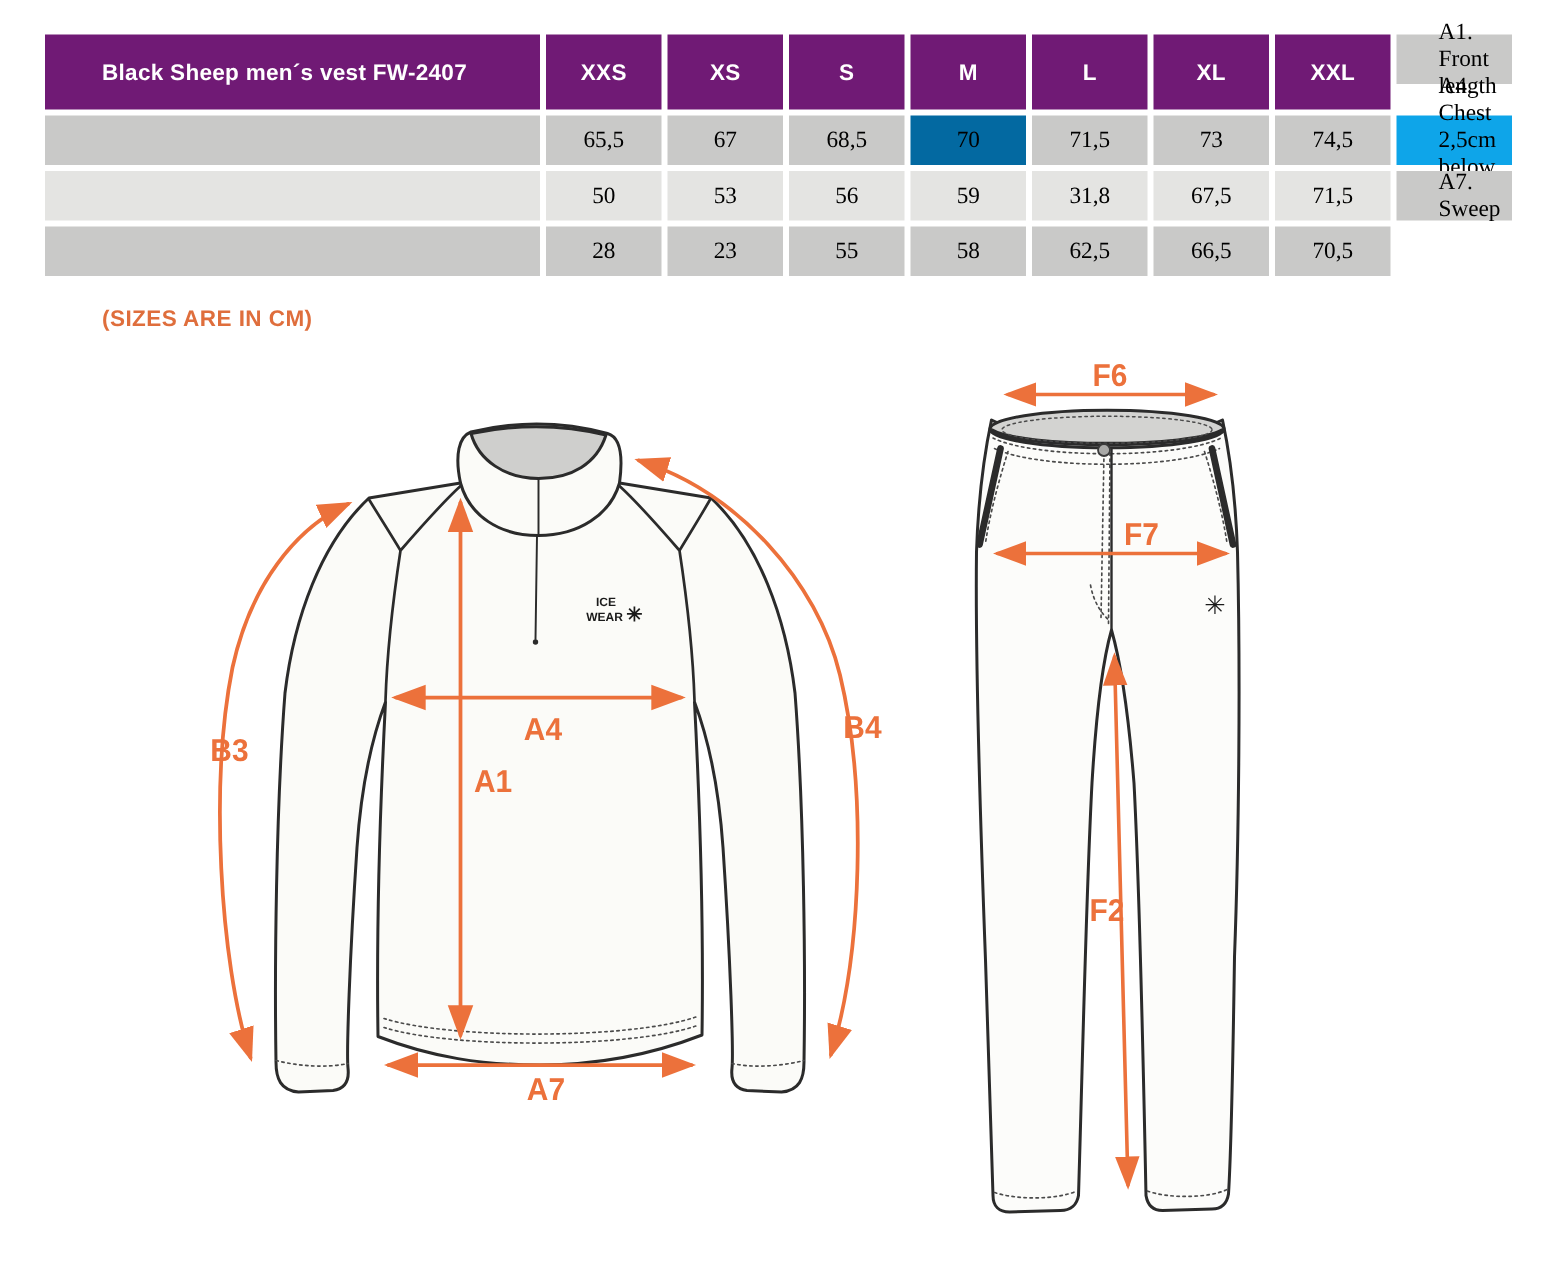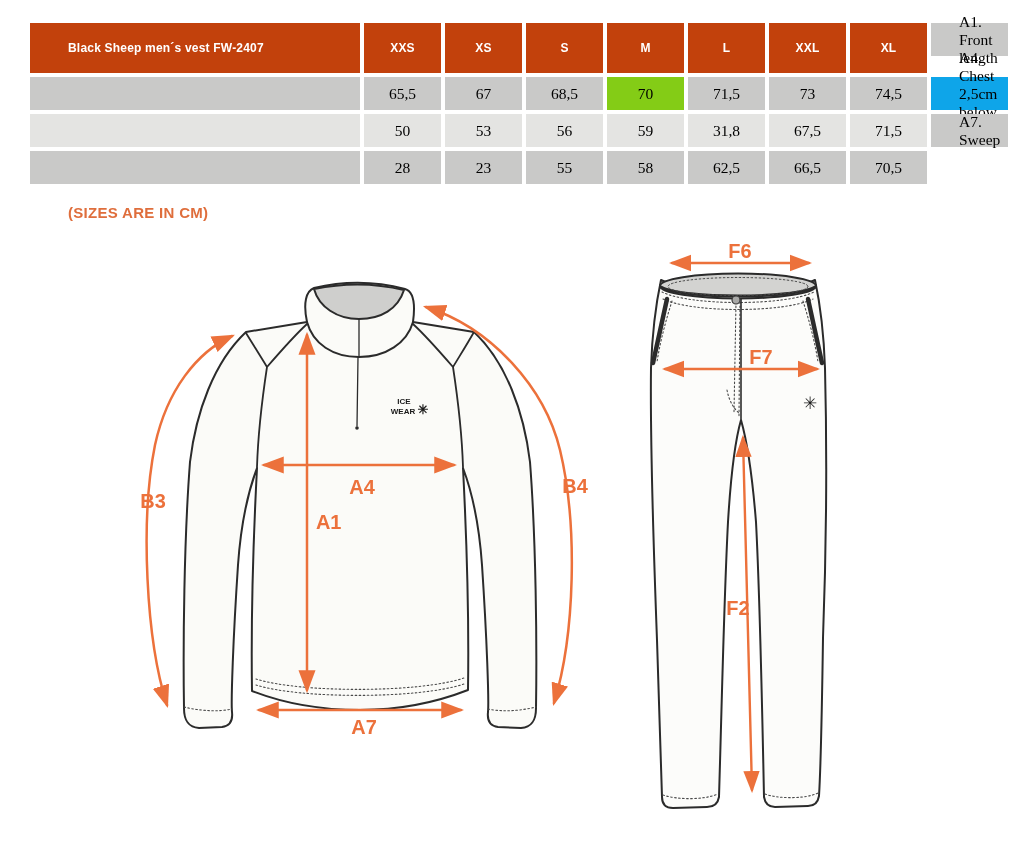--- a/index.html
+++ b/index.html
@@ -13,22 +13,22 @@
   .size-table {
     position:absolute; left:30px; top:23px; width:978px;
     display:grid;
     grid-template-columns:330px repeat(8, 1fr);
     grid-auto-rows:auto;
     gap:4px;
     background:#fff;
   }
   .cell { display:flex; align-items:center; justify-content:center; }
   .cell.head {
-    height:50px; background:#c2410c; color:#fff;
-    font-weight:bold; font-size:12px; letter-spacing:.2px;
+    height:50px; background:#701a75; color:#fff;
+    font-weight:bold; font-size:15px; letter-spacing:.2px;
   }
   .cell.head.title { justify-content:flex-start; padding-left:38px; }
   .cell.body { height:33px; font-family:"Liberation Serif", serif; font-size:15.5px; color:#000; }
   .row-a .cell.body { background:#C9C9C8; }
   .row-b .cell.body { background:#E4E4E2; }
   .cell.body.rowlabel { justify-content:flex-start; padding-left:28px; }
 
   .units-note {
     position:absolute; left:68px; top:204px;
     color:#DF6E3C; font-size:15px; font-weight:600; letter-spacing:.3px;
@@ -49,30 +49,30 @@
 
 <div class="page">
 
   <div class="size-table">
     <div class="cell head title">Black Sheep men´s vest FW-2407</div>
     <div class="cell head">XXS</div>
     <div class="cell head">XS</div>
     <div class="cell head">S</div>
     <div class="cell head">M</div>
     <div class="cell head">L</div>
+    <div class="cell head">XL</div>
     <div class="cell head">XXL</div>
-    <div class="cell head">XL</div>
 
     <div style="display:contents" class="row-a">
       <div class="cell body rowlabel" style="background:#C9C9C8">A1. Front length</div>
       <div class="cell body" style="background:#C9C9C8"></div>
       <div class="cell body" style="background:#C9C9C8">65,5</div>
       <div class="cell body" style="background:#C9C9C8">67</div>
       <div class="cell body" style="background:#C9C9C8">68,5</div>
-      <div class="cell body" style="background:#84cc16">70</div>
+      <div class="cell body" style="background:#0369a1">70</div>
       <div class="cell body" style="background:#C9C9C8">71,5</div>
       <div class="cell body" style="background:#C9C9C8">73</div>
       <div class="cell body" style="background:#C9C9C8">74,5</div>
     </div>
 
     <div style="display:contents" class="row-b">
       <div class="cell body rowlabel" style="background:#0ea5e9">A4. Chest 2,5cm below armpit</div>
       <div class="cell body" style="background:#E4E4E2"></div>
       <div class="cell body" style="background:#E4E4E2">50</div>
       <div class="cell body" style="background:#E4E4E2">53</div>

